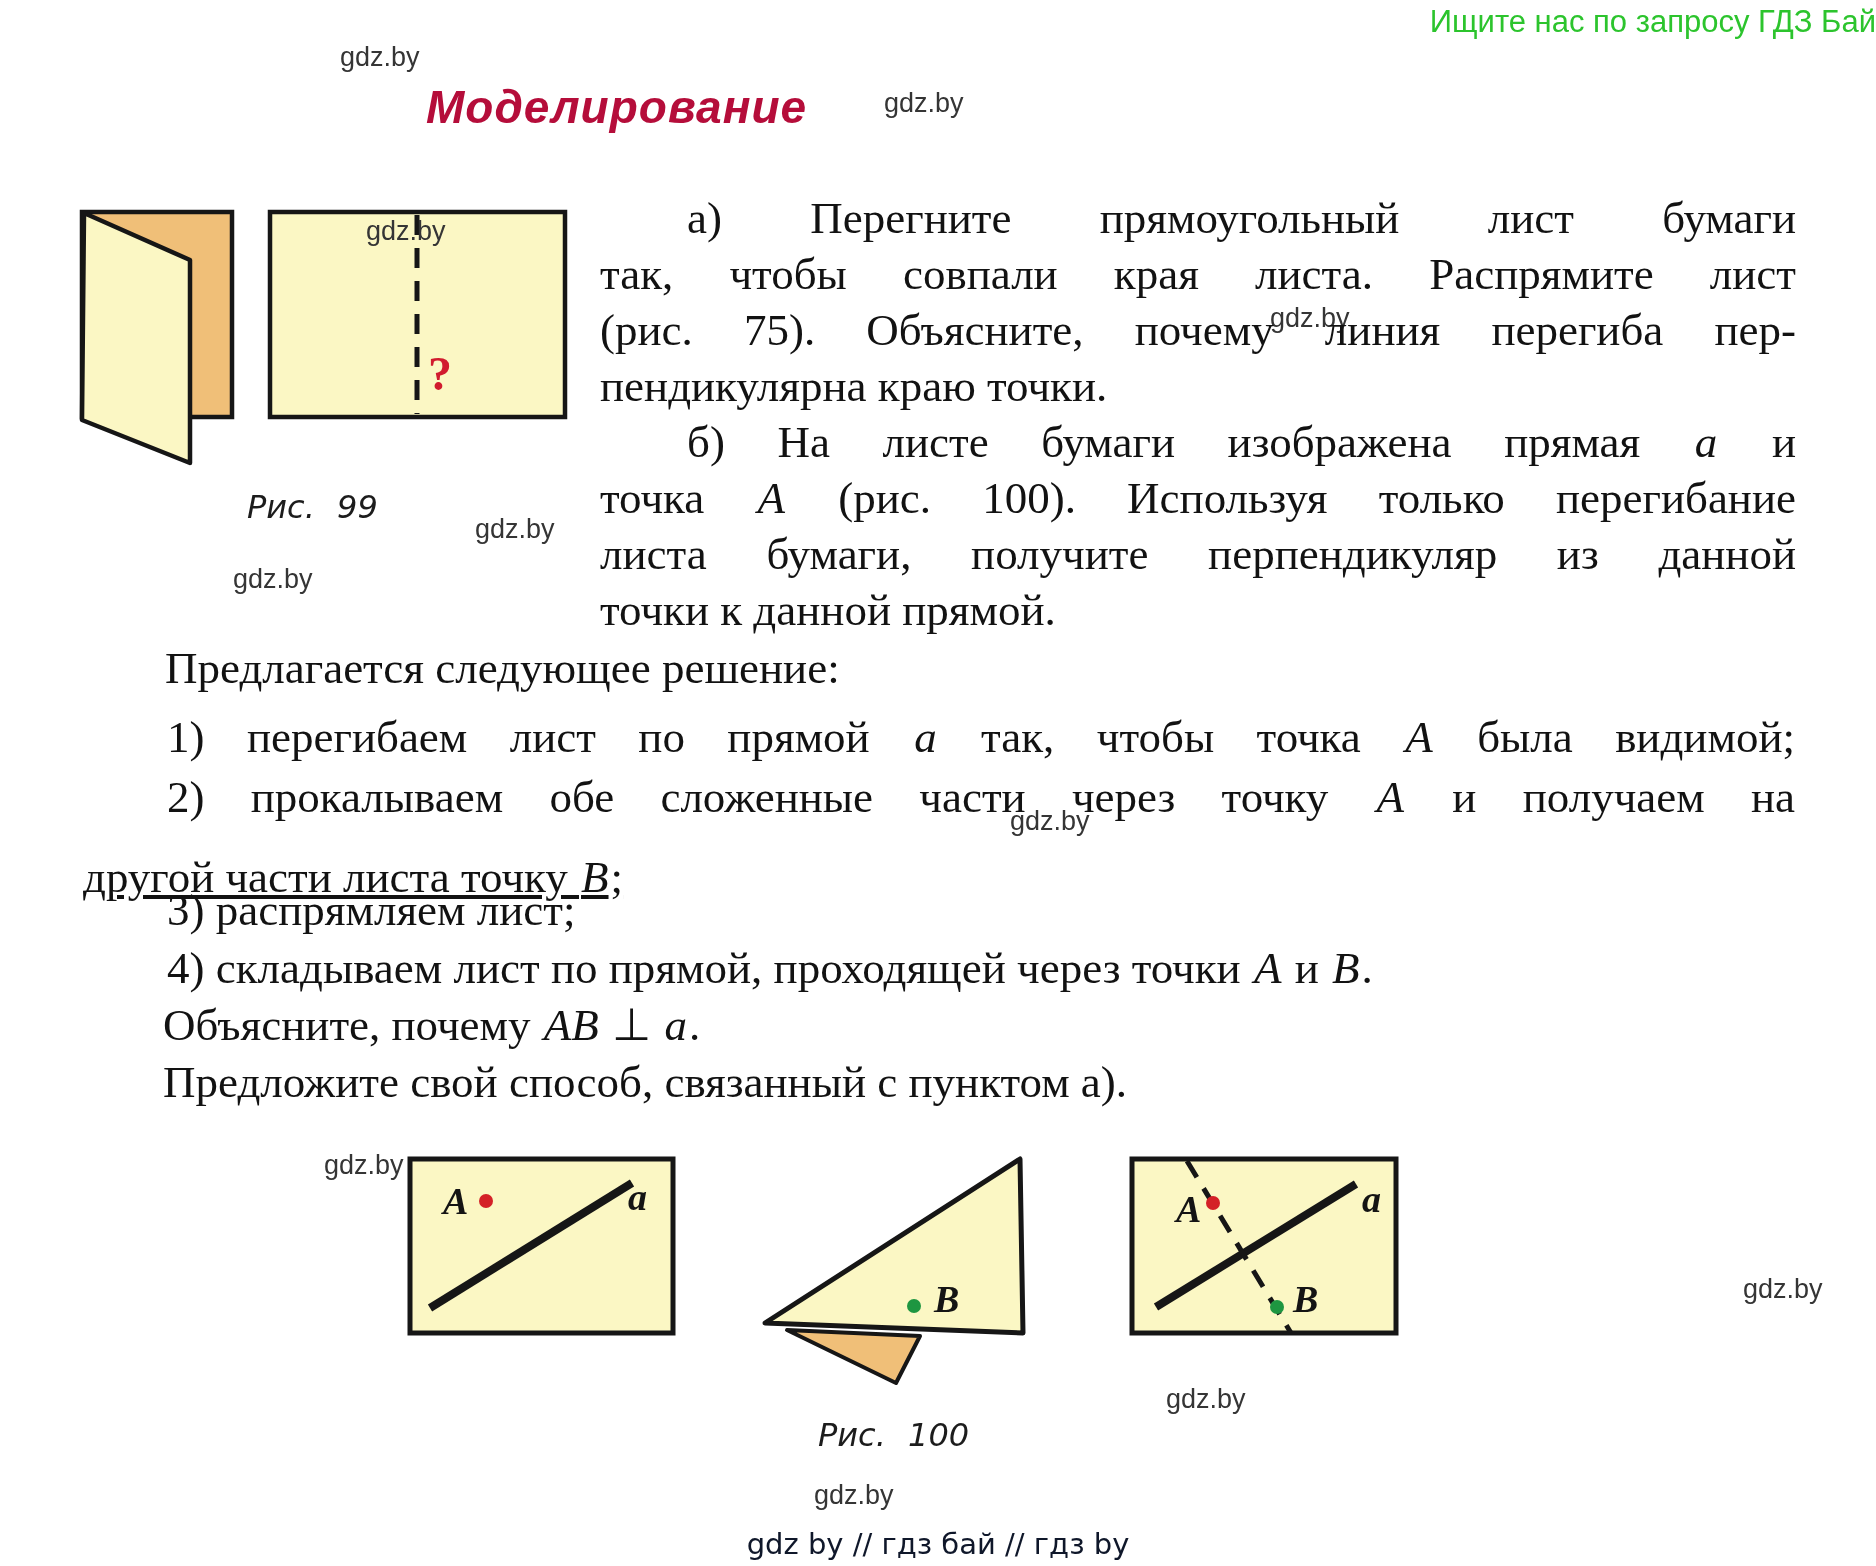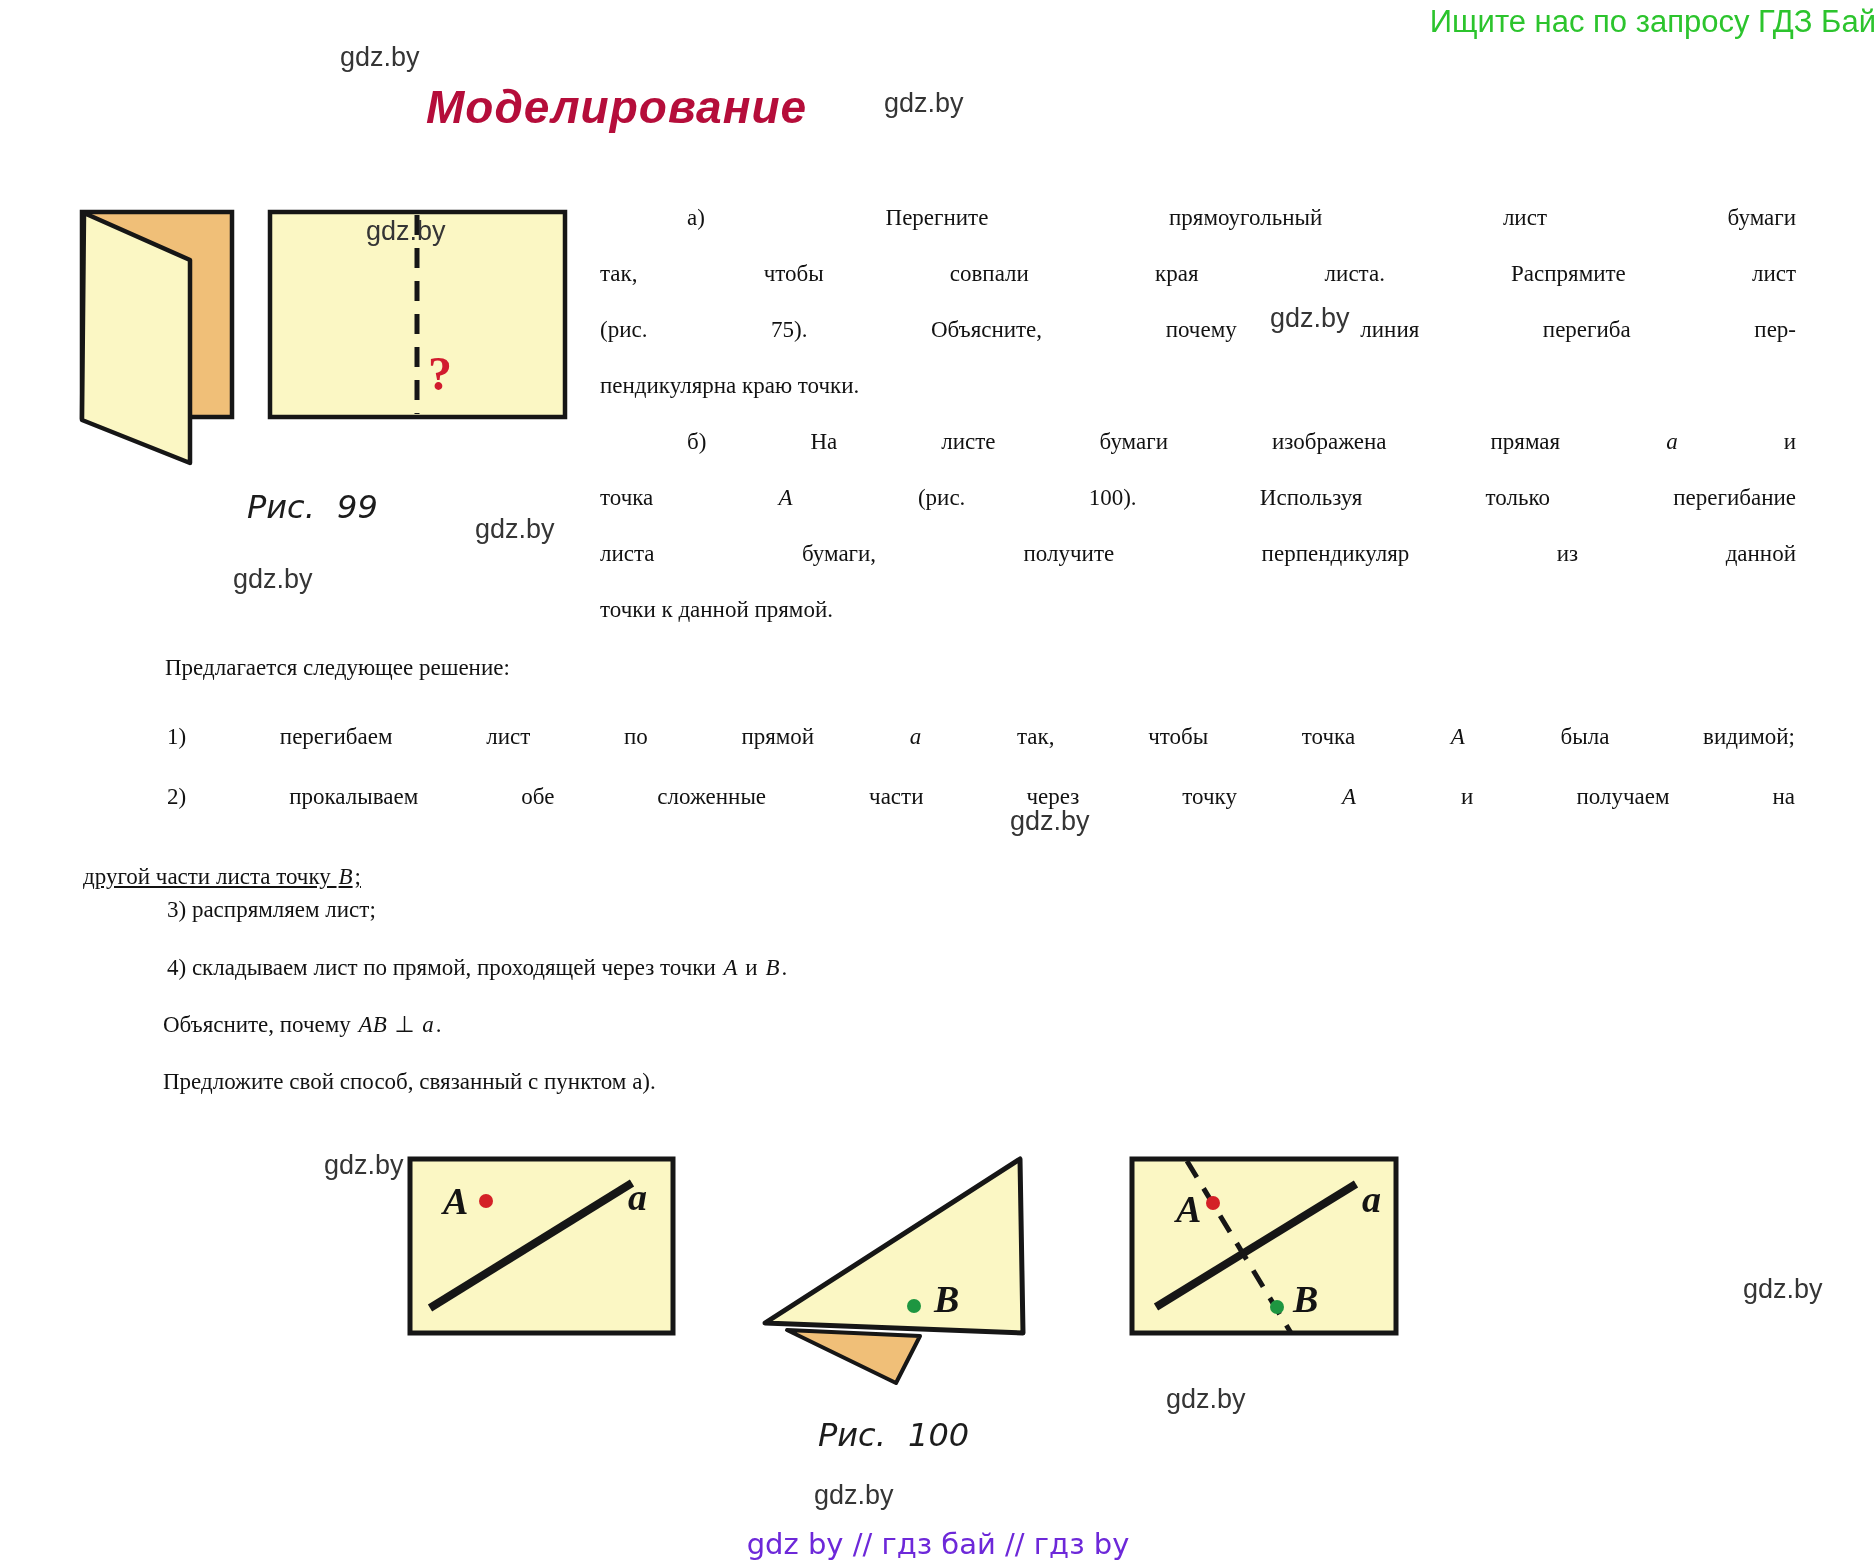--- a/index.html
+++ b/index.html
@@ -3,28 +3,28 @@
 <meta charset="utf-8">
 <style>
   html,body{margin:0;padding:0;}
   body{width:1876px;height:1566px;position:relative;background:#ffffff;overflow:hidden;
        font-family:"Liberation Serif",serif;color:#121212;}
   .abs{position:absolute;}
   
   .promo-top{left:0;right:0;top:4px;text-align:right;
              font-family:"Liberation Sans",sans-serif;font-size:31px;color:#2cc42d;}
   .promo-bottom{left:0;right:0;top:1527px;text-align:center;
-             font-family:"DejaVu Sans",sans-serif;font-size:29px;color:#6d28d9;}
+             font-family:"DejaVu Sans",sans-serif;font-size:29px;color:#0f172a;}
   
   .wm{font-family:"Liberation Sans",sans-serif;font-size:27px;color:#353535;white-space:nowrap;}
   
   .title{left:426px;top:80px;font-family:"Liberation Sans",sans-serif;
          font-size:46px;font-weight:bold;font-style:italic;color:#b50d3a;letter-spacing:1px;}
   
-  .t{height:56px;line-height:56px;font-size:23px;white-space:nowrap;}
+  .t{height:56px;line-height:56px;font-size:45px;white-space:nowrap;}
   .t.j{white-space:normal;text-align:justify;text-align-last:justify;}
   .rc{left:600px;width:1196px;}
   .v{font-style:italic;padding:0 2px;}
   
   .cap{font-family:"DejaVu Sans",sans-serif;font-style:italic;font-size:32px;
        color:#1c1c1c;word-spacing:12px;white-space:nowrap;text-align:center;}
   
   .lbl{font-size:38px;font-weight:bold;font-style:italic;color:#141414;line-height:1;}
   .qmark{left:428px;top:350px;font-size:48px;font-weight:bold;color:#d11b2e;line-height:1;}
   svg{position:absolute;left:0;top:0;}

